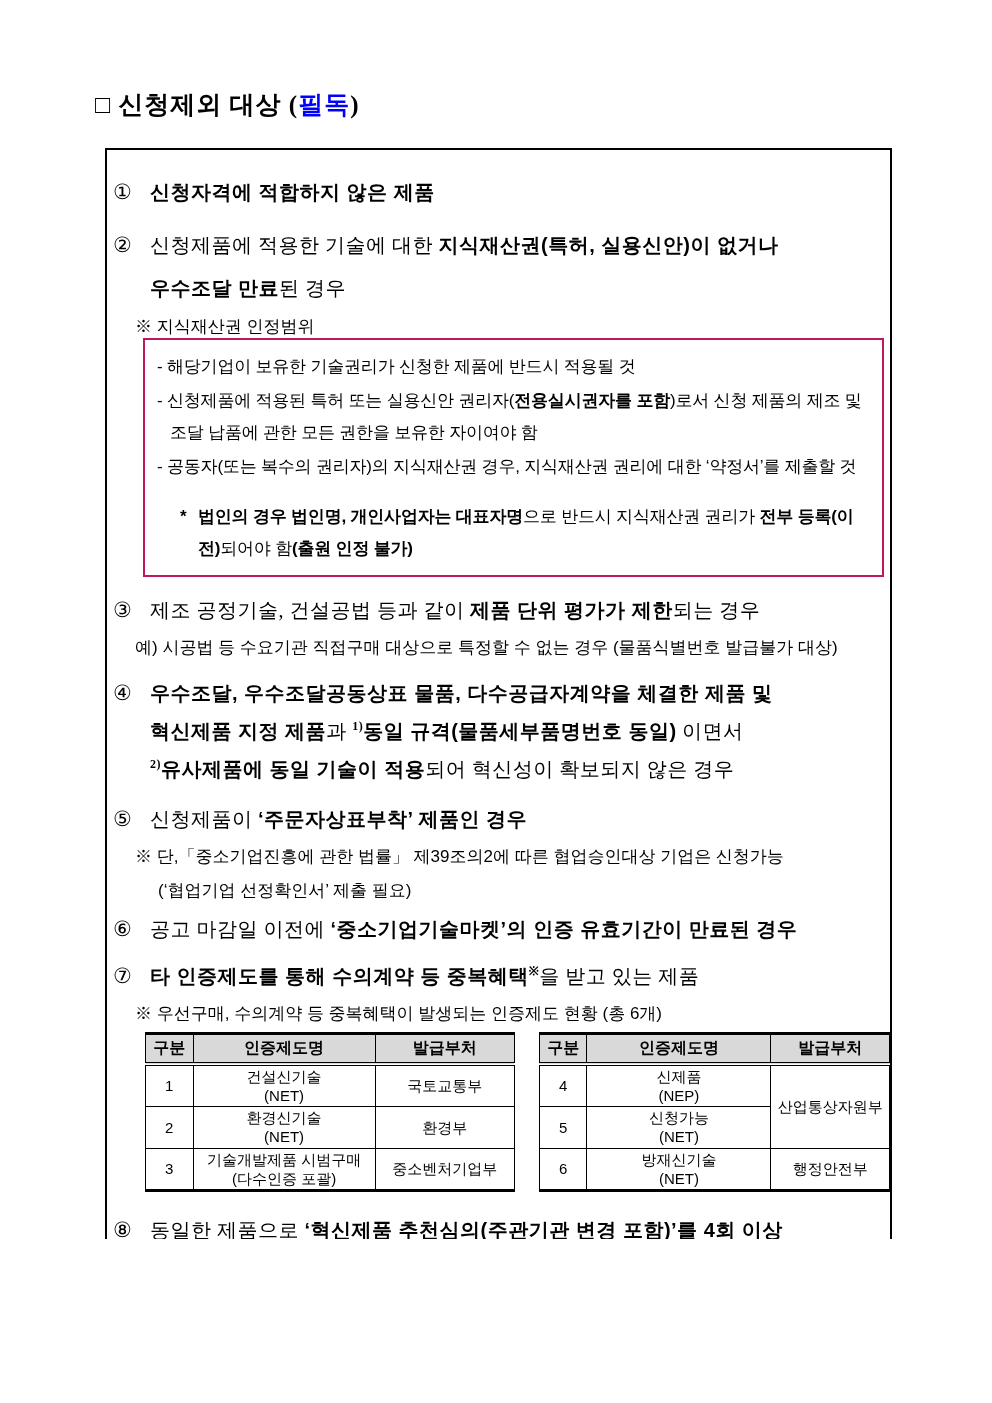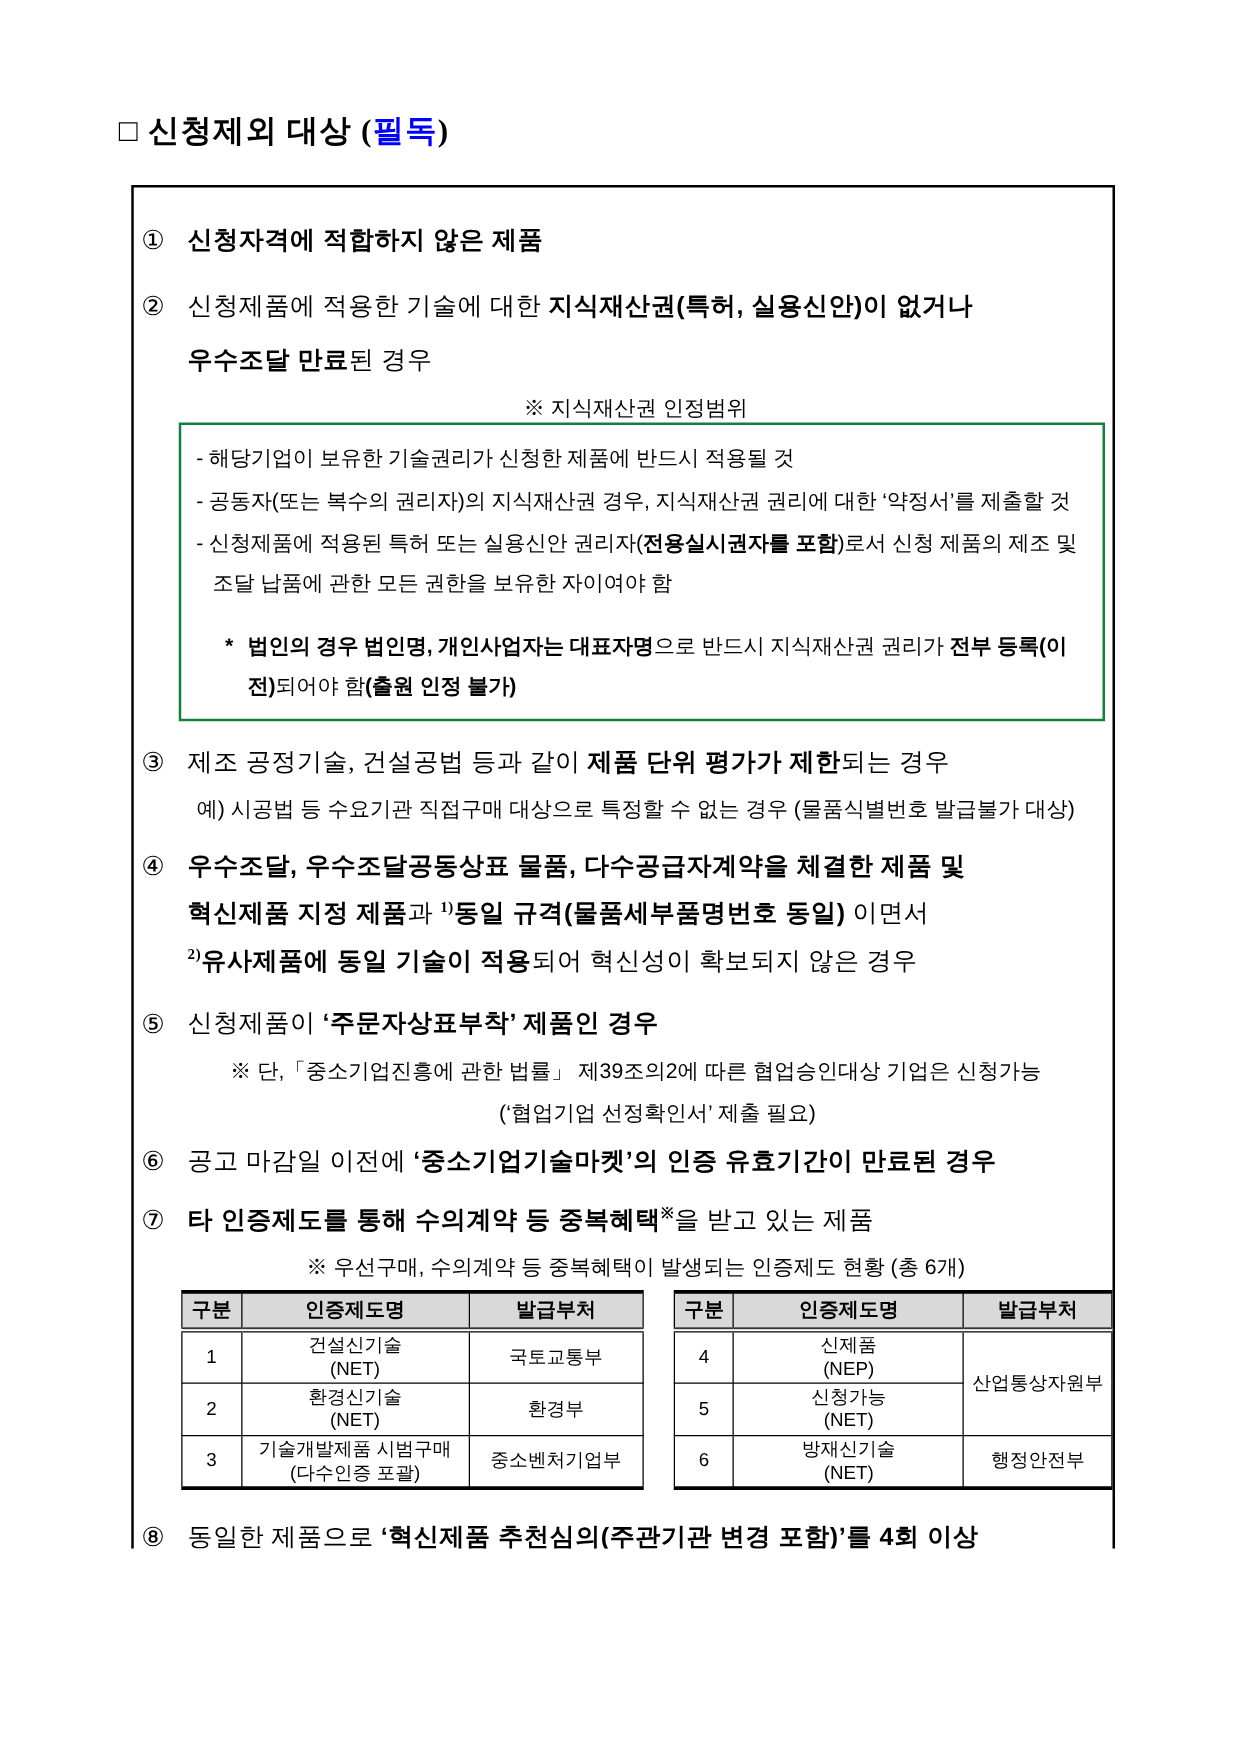--- a/index.html
+++ b/index.html
@@ -63,32 +63,31 @@
   .b { font-weight: bold; }
   sup { font-size: 12px; line-height: 0; }
   .note {
     font-family: "Liberation Sans", sans-serif;
     font-size: 17px;
     font-weight: normal;
     line-height: 34px;
     letter-spacing: 0px;
     margin-left: -15px;
     text-decoration: none;
-    text-align: center;
-  }
-  .note2 { margin-left: 20px; }
+  }
+  .note2 { margin-left: 8px; }
   .tight { line-height: 38px; }
 
   
   .ip-box {
     position: absolute;
     left: 36px;
     top: 188px;
     width: 741px;
-    border: 2px solid #15803d;
+    border: 2px solid #be185d;
     padding: 11px 14px 10px 10px;
     font-size: 17px;
     line-height: 32px;
     letter-spacing: -0.2px;
   }
   .ip-box .bullet { padding-left: 15px; text-indent: -13px; margin-bottom: 2px; }
   .ip-box .star   { padding-left: 43px; text-indent: -18px; margin-top: 18px; }
   .ip-box .star .star-mark { display: inline-block; width: 18px; text-indent: 0; }
 
   
@@ -152,22 +151,22 @@
 
     <div class="item" style="top:74px; line-height:43px;">
       <span class="num">②</span>
       <div><span>신청제품에 적용한 기술에 대한 </span><span class="bu">지식재산권(특허, 실용신안)이 없거나 </span></div>
       <div><span class="bu">우수조달 만료</span><span>된 경우</span></div>
       <div class="note">※ 지식재산권 인정범위</div>
     </div>
 
     <div class="ip-box">
       <div class="bullet"><span>- 해당기업이 보유한 기술권리가 신청한 제품에 반드시 적용될 것</span></div>
+      <div class="bullet"><span>- 신청제품에 적용된 특허 또는 실용신안 권리자(</span><span class="b">전용실시권자를 포함</span><span>)로서 신청 제품의 제조 및 조달 납품에 관한 모든 권한을 보유한 자이여야 함</span></div>
       <div class="bullet"><span>- 공동자(또는 복수의 권리자)의 지식재산권 경우, 지식재산권 권리에 대한 ‘약정서’를 제출할 것</span></div>
-      <div class="bullet"><span>- 신청제품에 적용된 특허 또는 실용신안 권리자(</span><span class="b">전용실시권자를 포함</span><span>)로서 신청 제품의 제조 및 조달 납품에 관한 모든 권한을 보유한 자이여야 함</span></div>
       <div class="star"><span class="star-mark b">*</span><span class="b">법인의 경우 법인명, 개인사업자는 대표자명</span><span>으로 반드시 지식재산권 권리가 </span><span class="b">전부 등록(이전)</span><span>되어야 함</span><span class="b">(출원 인정 불가)</span></div>
     </div>
 
     <div class="item" style="top:440px">
       <span class="num">③</span>
       <div><span>제조 공정기술, 건설공법 등과 같이 </span><span class="bu">제품 단위 평가가 제한</span><span>되는 경우</span></div>
       <div class="note">예) 시공법 등 수요기관 직접구매 대상으로 특정할 수 없는 경우 (물품식별번호 발급불가 대상)</div>
     </div>
 
     <div class="item tight" style="top:524px">

